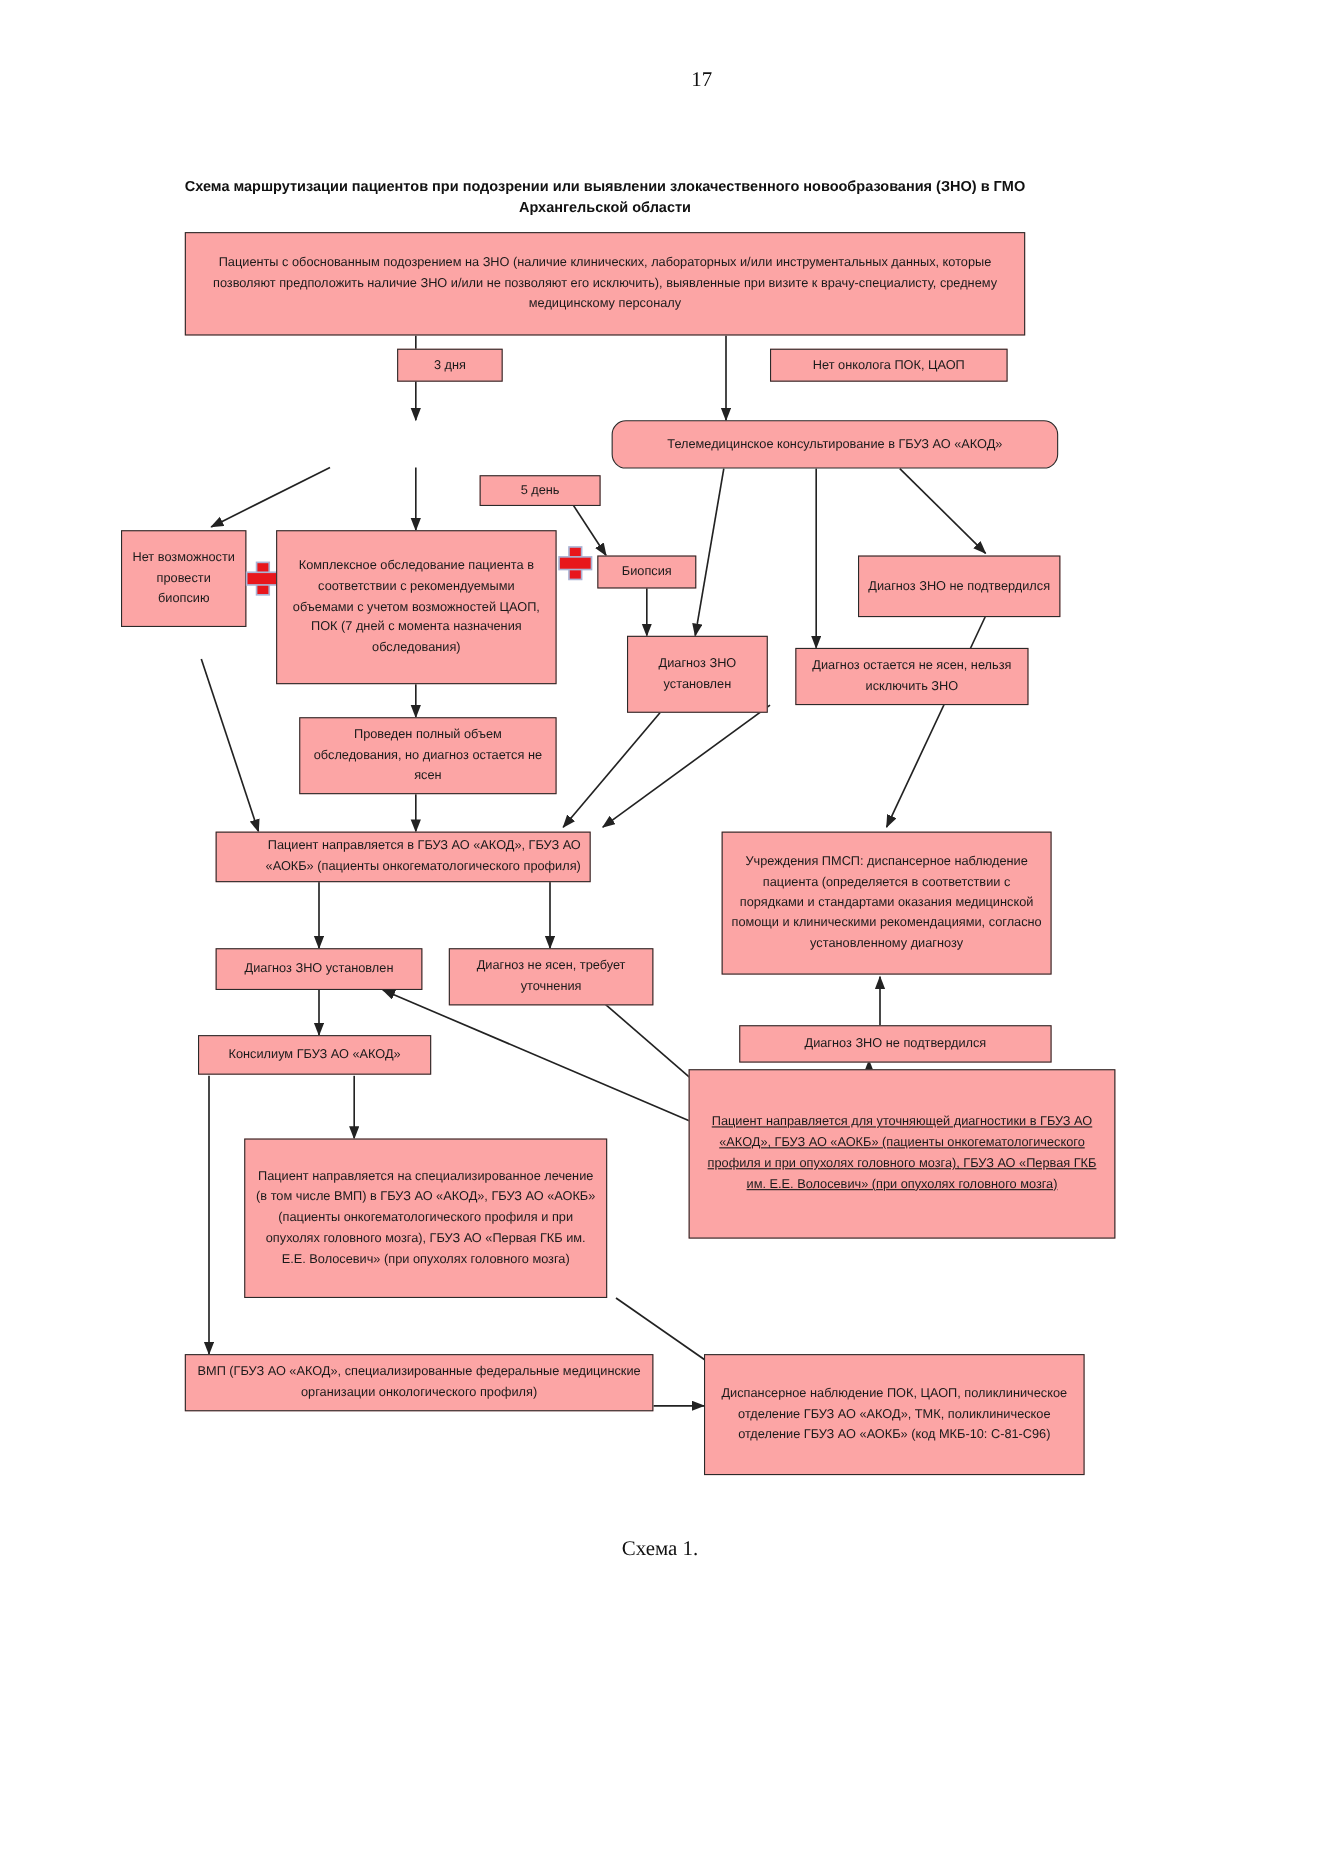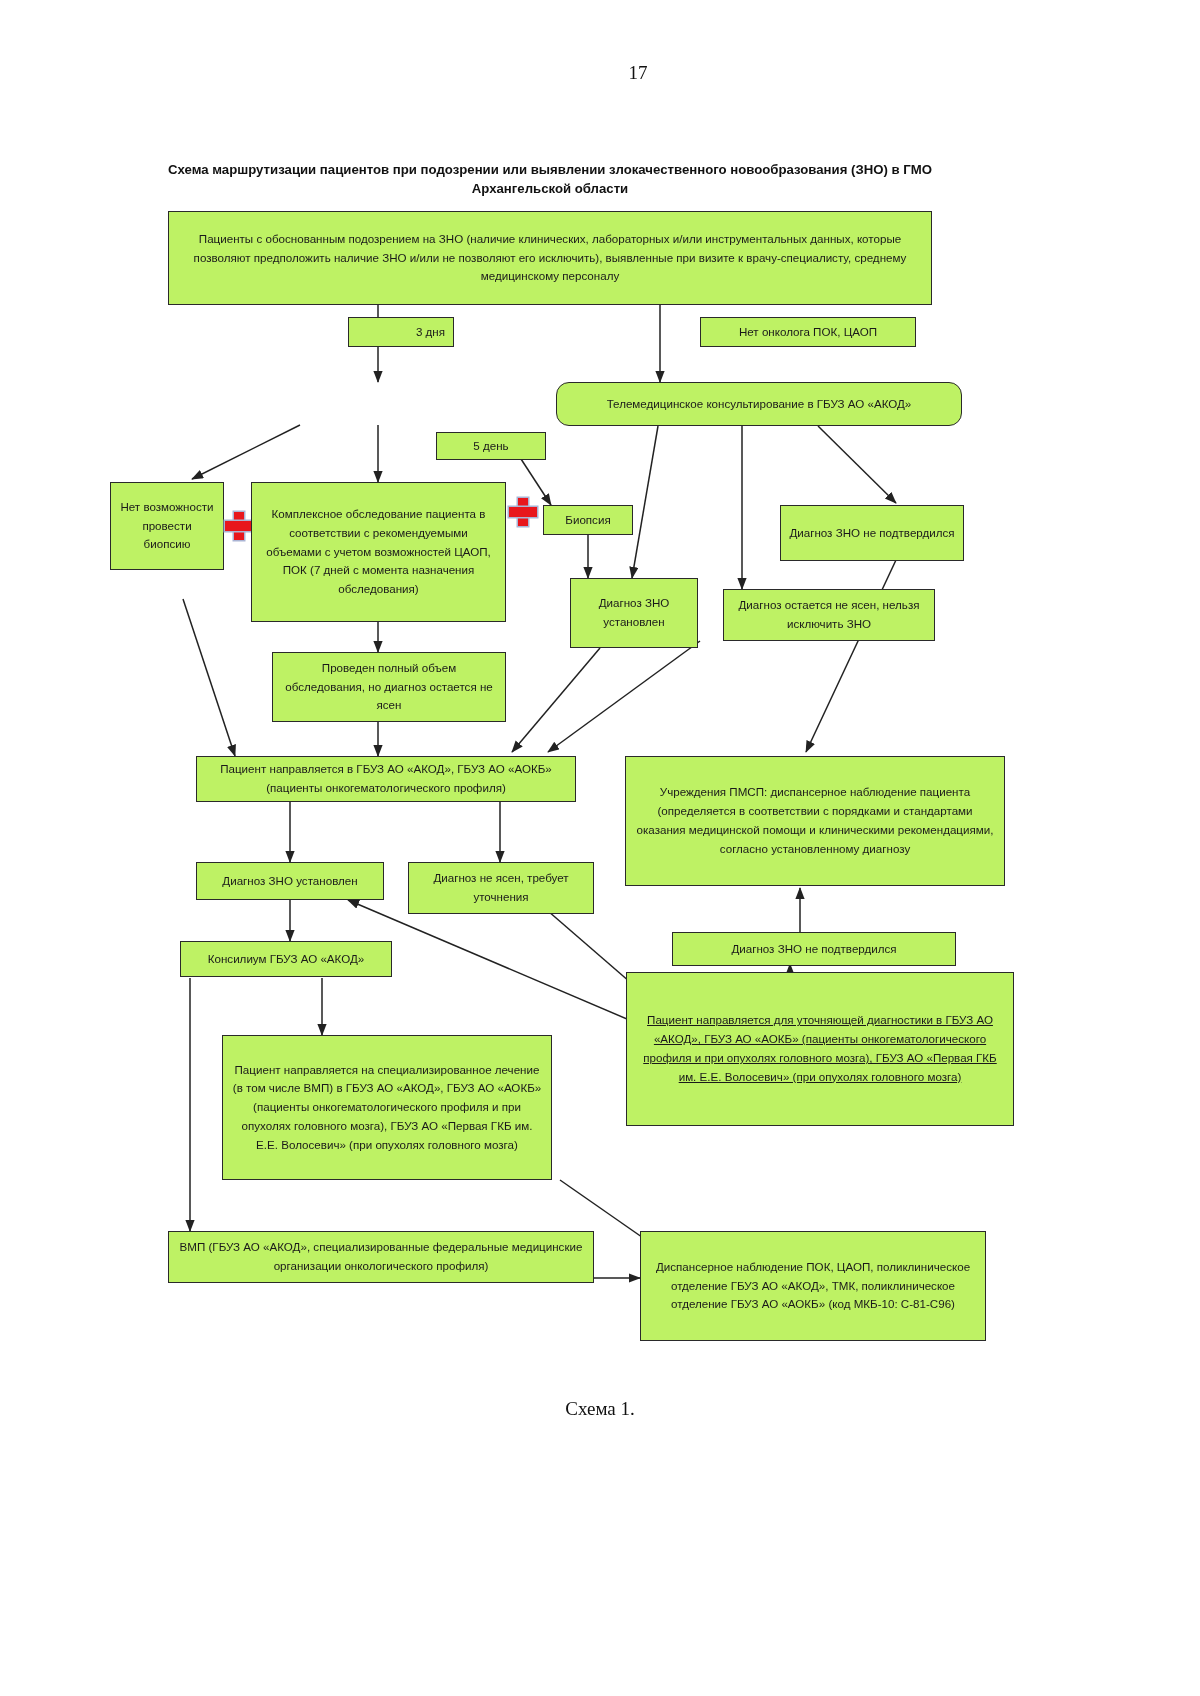--- a/index.html
+++ b/index.html
@@ -21,21 +21,21 @@
     font-family:"Liberation Serif", serif;font-size:19px;color:#111;
   }
   .chart-title{
     position:absolute;left:150px;top:160px;width:800px;
     text-align:center;font-size:13.2px;font-weight:bold;line-height:1.45;
     color:#111;
   }
   svg#edges{position:absolute;left:0;top:0;width:1200px;height:1696px;pointer-events:none;}
   .node{
     position:absolute;box-sizing:border-box;
-    border:1.4px solid #2a2a2a;background:#bef264;
+    border:1.4px solid #2a2a2a;background:#fca5a5;
     display:flex;align-items:center;justify-content:center;
     text-align:center;font-size:11.6px;line-height:1.62;
     padding:4px 8px;color:#1a1a1a;
   }
   .node span{display:block;width:100%;}
   .cross{position:absolute;width:30px;height:30px;}
   .cross::before,.cross::after{
     content:"";position:absolute;background:#e8161c;
     box-shadow:0 0 0 1.5px #aab4d4;
   }
@@ -110,21 +110,21 @@
       <path d="M560,1180 L672,1258"></path>
 
       <path d="M594,1278 L640,1278"></path>
     </g>
   </svg>
 
   <div class="node" style="left:168px;top:211px;width:764px;height:94px;">
     <span>Пациенты с обоснованным подозрением на ЗНО (наличие клинических, лабораторных и/или инструментальных данных, которые позволяют предположить наличие ЗНО и/или не позволяют его исключить), выявленные при визите к врачу-специалисту, среднему медицинскому персоналу</span>
   </div>
 
-  <div class="node" style="left:348px;top:317px;width:106px;height:30px;text-align:right;">
+  <div class="node" style="left:361px;top:317px;width:96px;height:30px;">
     <span>3 дня</span>
   </div>
 
   <div class="node" style="left:700px;top:317px;width:216px;height:30px;">
     <span>Нет онколога ПОК, ЦАОП</span>
   </div>
 
 
   <div class="node" style="left:556px;top:382px;width:406px;height:44px;border-radius:13px;">
     <span>Телемедицинское консультирование в ГБУЗ АО «АКОД»</span>
@@ -159,25 +159,25 @@
   </div>
 
   <div class="node" style="left:723px;top:589px;width:212px;height:52px;">
     <span>Диагноз остается не ясен, нельзя исключить ЗНО</span>
   </div>
 
   <div class="node" style="left:272px;top:652px;width:234px;height:70px;">
     <span>Проведен полный объем обследования, но диагноз остается не ясен</span>
   </div>
 
-  <div class="node" style="left:196px;top:756px;width:380px;height:46px;">
+  <div class="node" style="left:196px;top:756px;width:341px;height:46px;text-align:right;">
     <span>Пациент направляется в ГБУЗ АО «АКОД», ГБУЗ АО «АОКБ» (пациенты онкогематологического профиля)</span>
   </div>
 
-  <div class="node" style="left:625px;top:756px;width:380px;height:130px;justify-content:flex-end;">
+  <div class="node" style="left:656px;top:756px;width:300px;height:130px;justify-content:flex-end;">
     <span>Учреждения ПМСП: диспансерное наблюдение пациента (определяется в соответствии с порядками и стандартами оказания медицинской помощи и клиническими рекомендациями, согласно установленному диагнозу</span>
   </div>
 
   <div class="node" style="left:196px;top:862px;width:188px;height:38px;">
     <span>Диагноз ЗНО установлен</span>
   </div>
 
   <div class="node" style="left:408px;top:862px;width:186px;height:52px;">
     <span>Диагноз не ясен, требует уточнения</span>
   </div>

